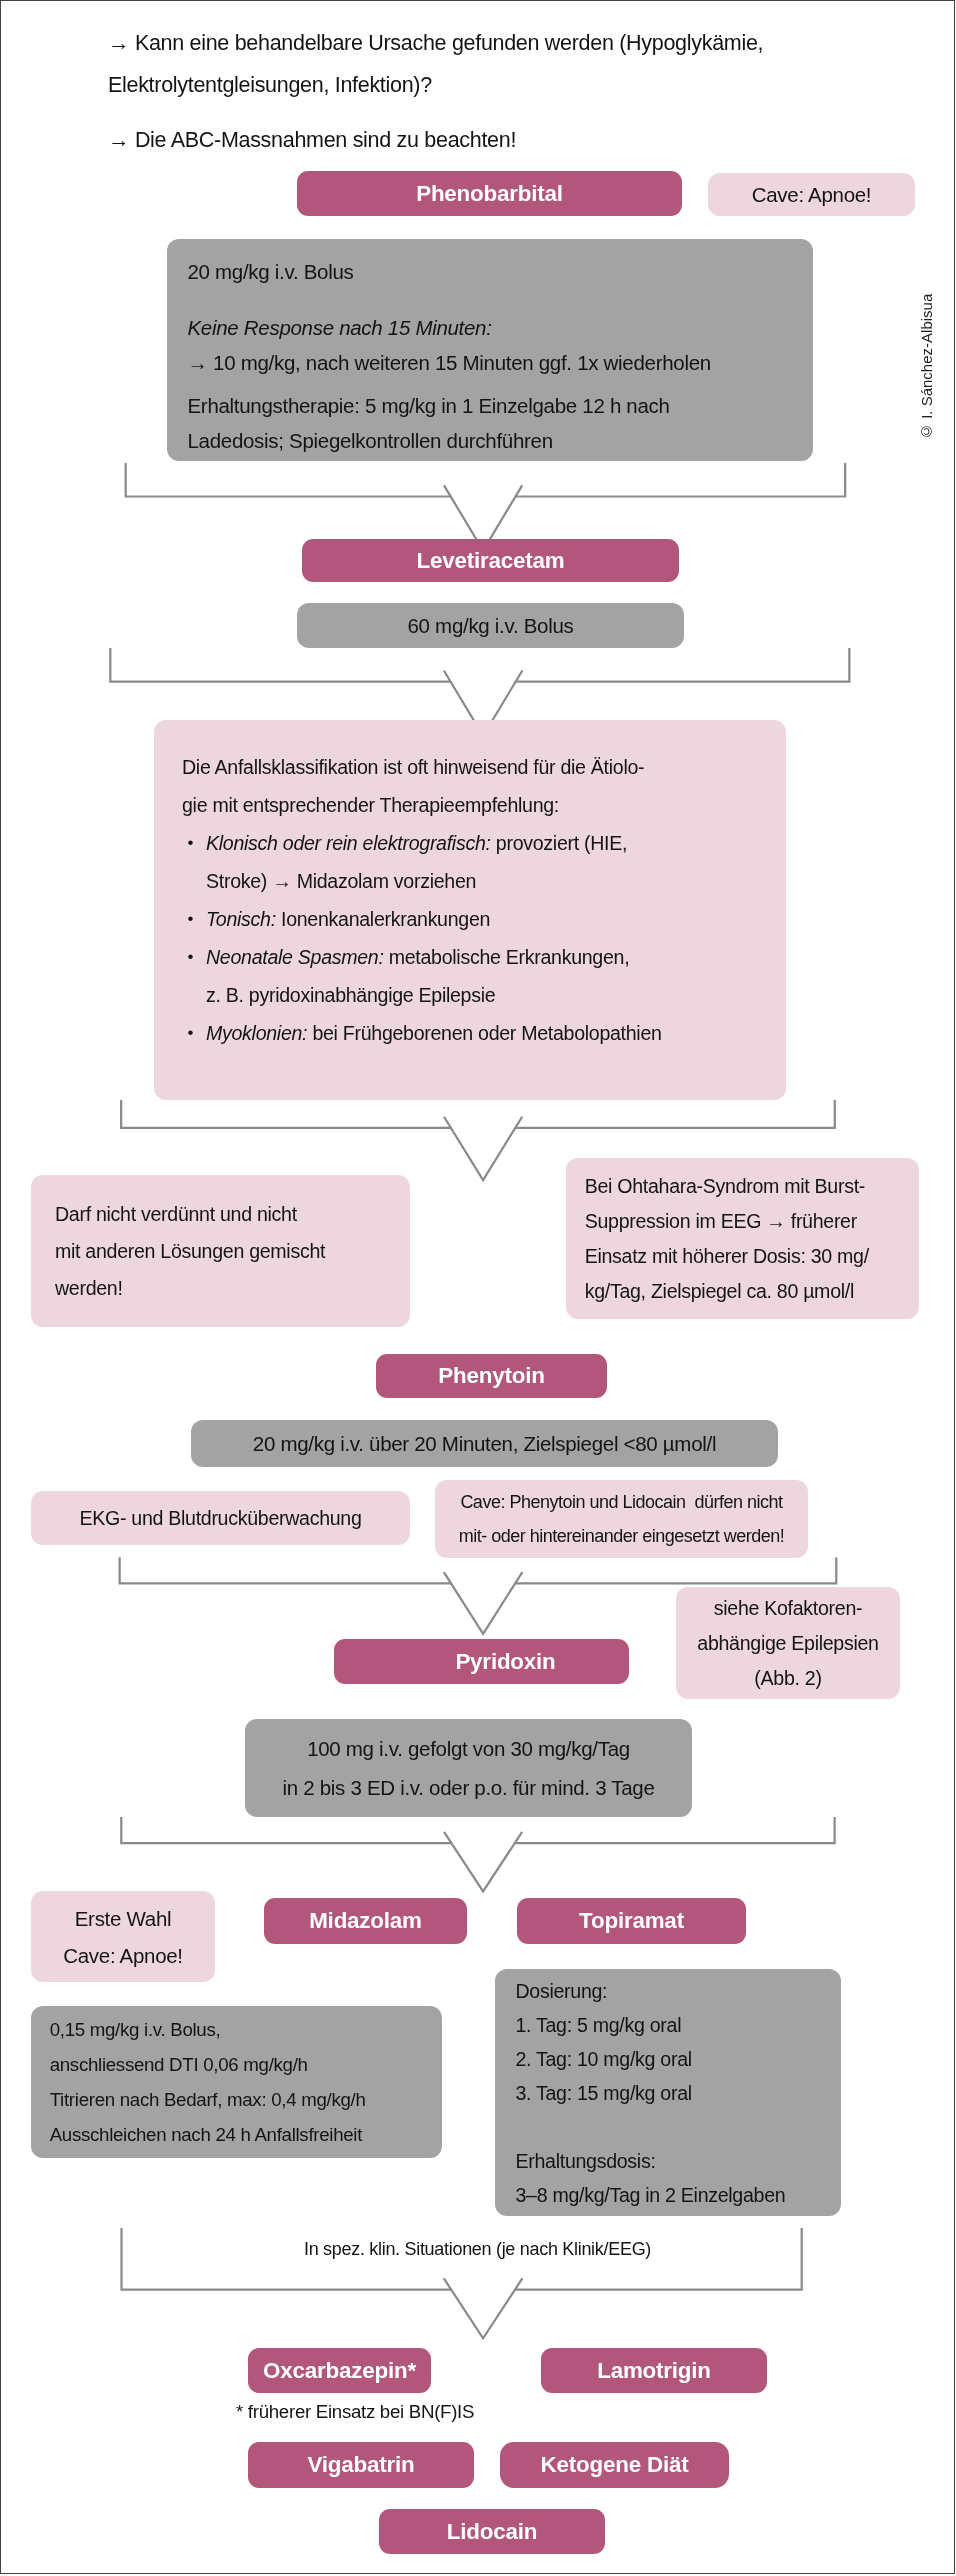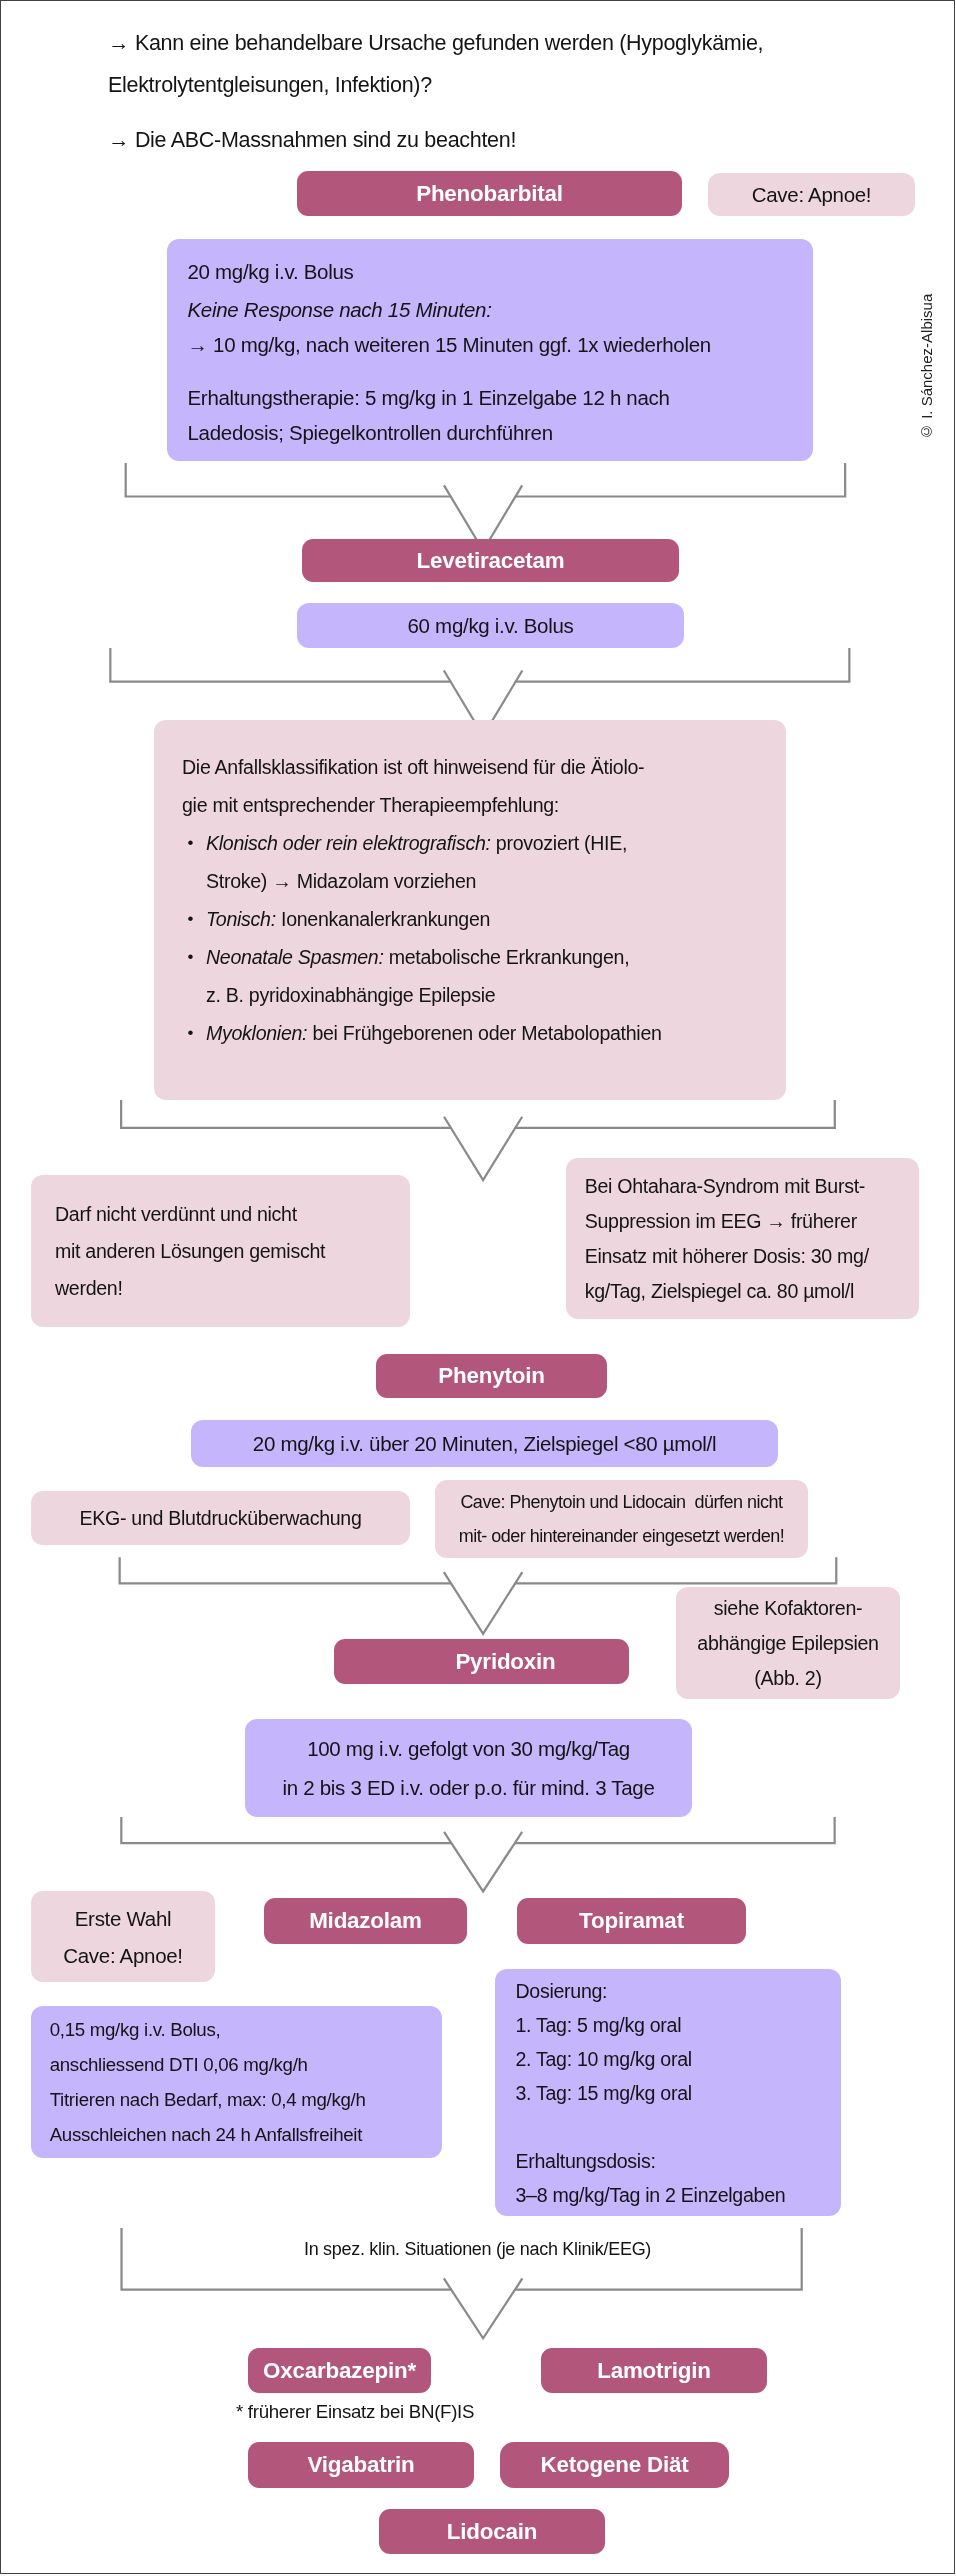--- a/index.html
+++ b/index.html
@@ -11,21 +11,21 @@
   }
   .pre{white-space:pre;}
   .abs{position:absolute;}
   .pill{
     position:absolute;background:#b2567b;color:#ffffff;
     font-weight:bold;font-size:22.4px;border-radius:11.2px;
     display:flex;align-items:center;justify-content:center;
     letter-spacing:-0.2px;
   }
   .pinkbox{position:absolute;background:#eed6de;border-radius:12px;}
-  .graybox{position:absolute;background:#c4b5fd;border-radius:12px;}
+  .graybox{position:absolute;background:#a3a3a3;border-radius:12px;}
   .center{display:flex;align-items:center;justify-content:center;text-align:center;}
   .vcenter-left{display:flex;align-items:center;text-align:left;}
   .connector{position:absolute;left:0;pointer-events:none;}
   .connector path{fill:none;stroke:#8a8a8a;stroke-width:2.4;}
   .arrowglyph{font-weight:700;}
   .intro-line{font-size:21.5px;line-height:42px;}
   .bullet{position:relative;padding-left:24px;font-size:19.6px;line-height:38px;}
   .bullet .dot{position:absolute;left:5.6px;top:0;font-size:17px;}
   .credit{
     position:absolute;left:917px;top:252px;height:187px;
@@ -45,23 +45,23 @@
     <div class="intro-line pre" style="margin-top:13px;"><span class="arrowglyph">→</span> <span>Die ABC-Massnahmen sind zu beachten!</span></div>
   </div>
 
   <div class="credit">© I. Sánchez-Albisua</div>
 
   <div class="pill" style="left:296px;top:170px;width:385px;height:45px;">Phenobarbital</div>
   <div class="pinkbox center" style="left:707px;top:172px;width:207px;height:43px;font-size:20.5px;">Cave: Apnoe!</div>
 
   <div class="graybox" style="left:166px;top:238px;width:646px;height:222px;padding:15px 20.5px 0 20.5px;box-sizing:border-box;font-size:20.5px;line-height:35px;">
     <div class="pre">20 mg/kg i.v. Bolus</div>
-    <div class="pre" style="margin-top:3px;"><i>Keine Response nach 15 Minuten:</i></div>
+    <div class="pre" style="margin-top:21px;"><i>Keine Response nach 15 Minuten:</i></div>
     <div class="pre">→ 10 mg/kg, nach weiteren 15 Minuten ggf. 1x wiederholen</div>
-    <div class="pre" style="margin-top:18px;">Erhaltungstherapie: 5 mg/kg in 1 Einzelgabe 12 h nach
+    <div class="pre" style="margin-top:8px;">Erhaltungstherapie: 5 mg/kg in 1 Einzelgabe 12 h nach
 Ladedosis; Spiegelkontrollen durchführen</div>
   </div>
 
   <svg class="connector" style="top:462px;" width="953" height="121" viewBox="0 0 1020 130">
     <path d="M132,0 L132,36 L482,36 M550,36 L905,36 L905,0"></path>
     <path d="M474,24 L516,94 L558,24"></path>
   </svg>
 
   <div class="pill" style="left:301px;top:538px;width:377px;height:43px;">Levetiracetam</div>
   <div class="graybox center" style="left:296px;top:602px;width:387px;height:45px;font-size:20.5px;">60 mg/kg i.v. Bolus</div>

